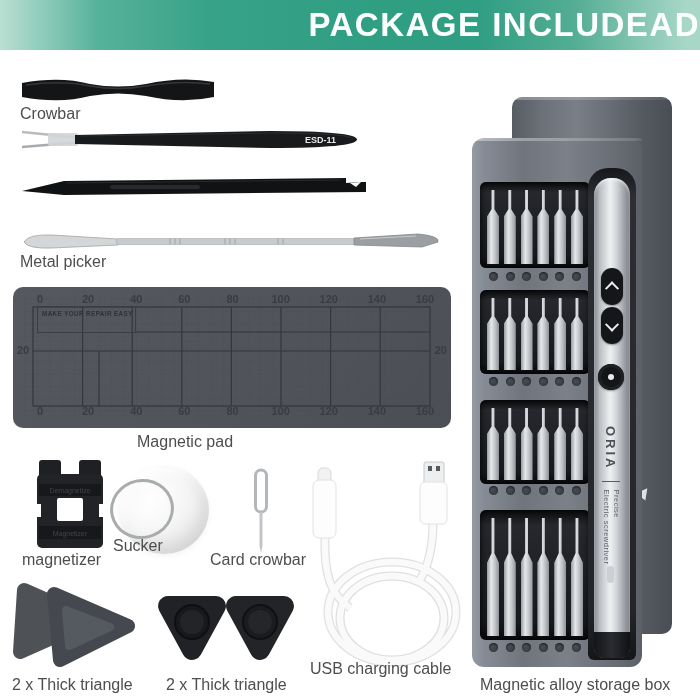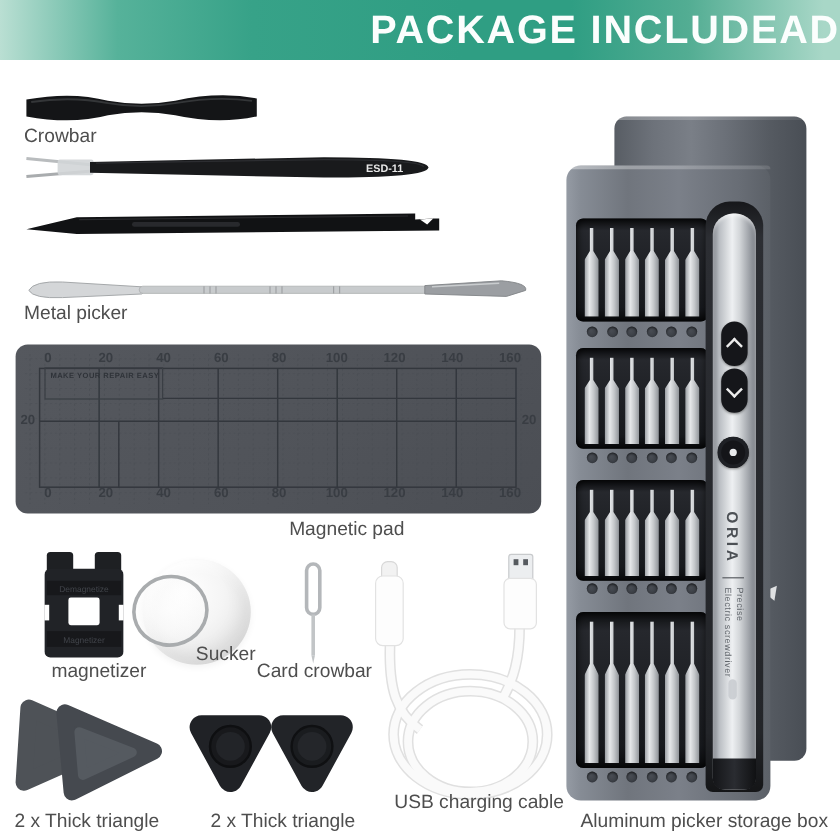--- a/index.html
+++ b/index.html
@@ -5,21 +5,21 @@
   html,body{margin:0;padding:0;background:#fff;}
   #stage{position:relative;width:700px;height:700px;background:#ffffff;overflow:hidden;
          font-family:"Liberation Sans", sans-serif;}
   
   .banner{position:absolute;left:0;top:0;width:700px;height:50px;
     background:linear-gradient(90deg,#badfd3 0%,#56b29a 14%,#37a288 30%,#2f9e83 55%,#2f9e83 68%,#53ad93 82%,#a8d7c7 98%);}
   .banner h1{margin:0;height:66px;line-height:50px;text-align:right;color:#fbfefd;
     font-size:33px;font-weight:700;letter-spacing:1.5px;}
   
   .lbl{position:absolute;font-size:16px;color:#4e4e4e;white-space:nowrap;}
-  .lbl.c{text-align:right;}
+  .lbl.c{text-align:left;}
   
   .tool{position:absolute;}
   
   .pad{position:absolute;left:13px;top:287px;width:438px;height:141px;border-radius:10px;
        background:linear-gradient(135deg,#55585e,#505359 60%,#4b4e54);}
   .pad svg{position:absolute;left:0;top:0;}
   .pad .rnums{position:absolute;left:15px;width:409px;display:flex;justify-content:space-between;}
   .pad .rnums span{min-width:24px;text-align:center;font-size:11px;color:#393d43;font-weight:bold;}
   .pad .side20{position:absolute;font-size:11px;color:#393d43;font-weight:bold;top:57px;}
   .pad .slogan{position:absolute;left:24px;top:19px;width:99px;height:27px;border:1px solid #3a3e44;
@@ -322,15 +322,15 @@
       <span class="pen-brand">ORIA</span>
       <span class="pen-div"></span>
       <span class="pen-sub">
         <span>Precise</span>
         <span>Electric screwdriver</span>
       </span>
     </div>
     <div class="pen-pill"></div>
     <div class="pen-cap"></div>
   </div>
-  <div class="lbl c" style="left:480px;top:676px;width:210px">Aluminum picker storage box</div>
+  <div class="lbl c" style="left:480px;top:676px;width:210px">Magnetic alloy storage box</div>
 
 </div>
 
 </body></html>

